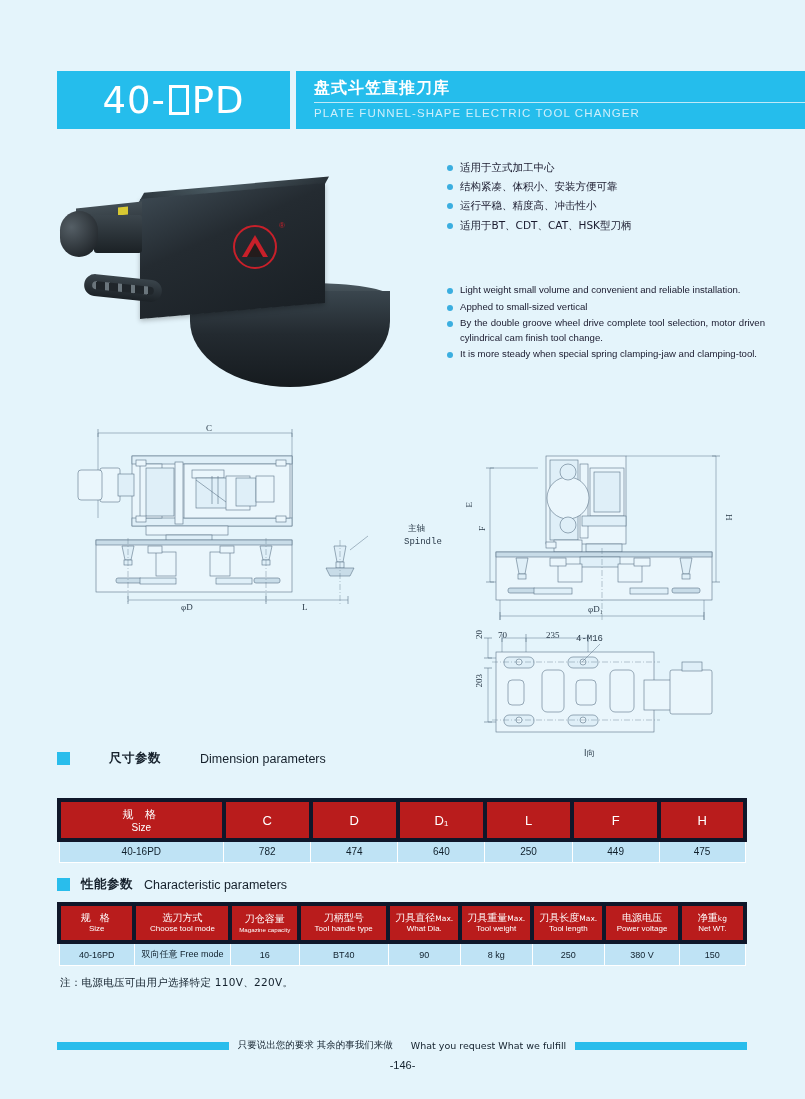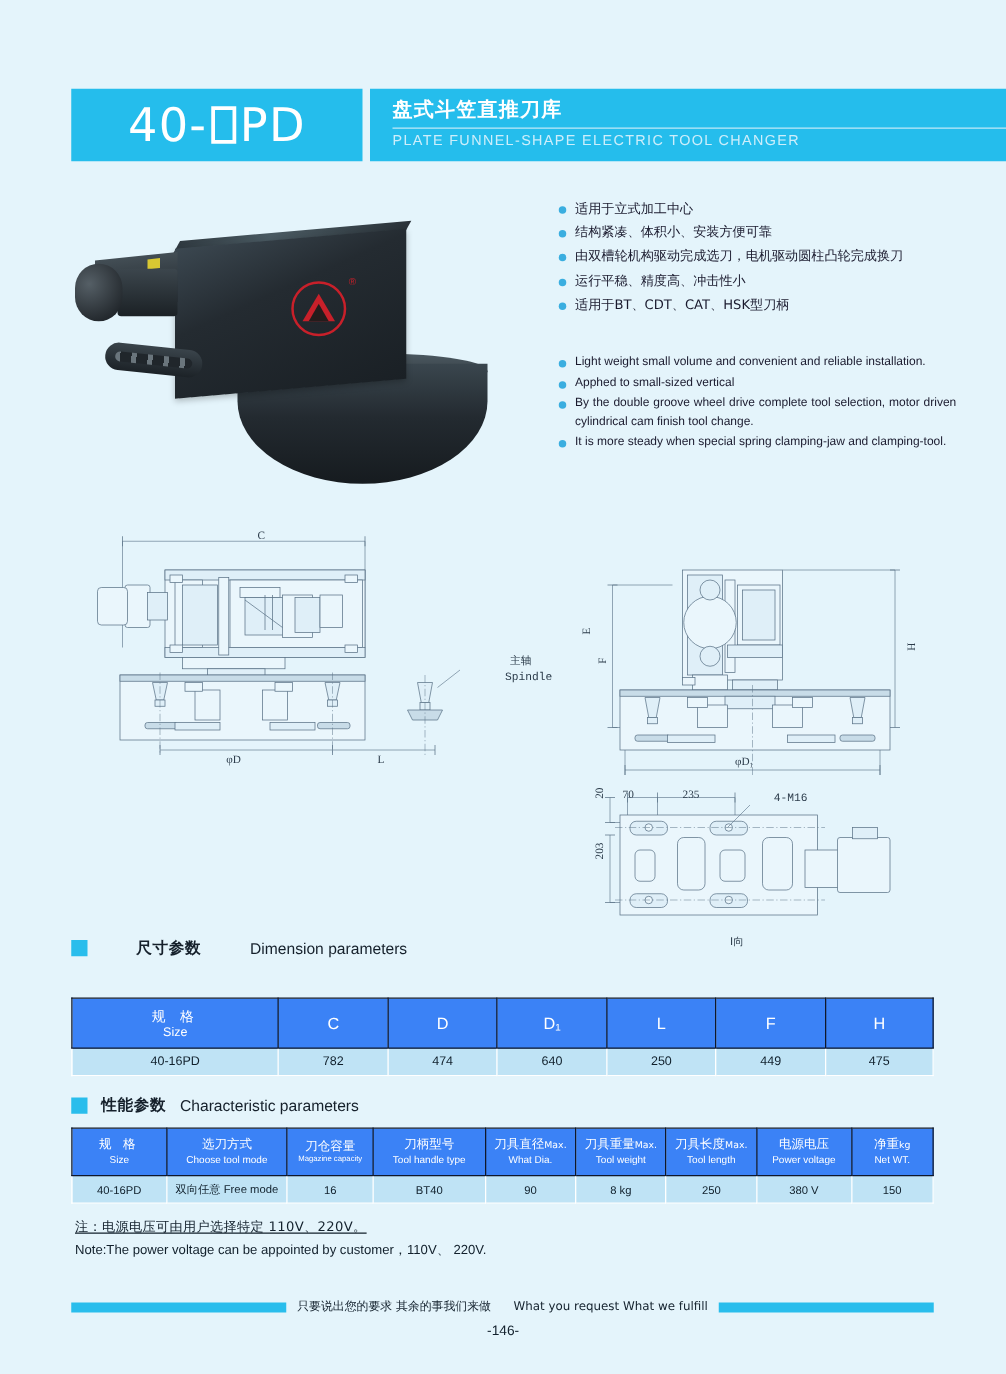--- a/index.html
+++ b/index.html
@@ -135,21 +135,21 @@
   
   .sec-head { position: absolute; display: flex; align-items: center; }
   .sec-mark { width: 13px; height: 13px; background: #29bdec; margin-right: 11px; }
   .sec-cn { font-size: 12.5px; color: #15202b; font-weight: bold; margin-right: 11px;
             font-family: "DejaVu Sans", sans-serif; letter-spacing: .5px; }
   .sec-en { font-size: 12.5px; color: #15202b; }
 
   
   table.ptab { position: absolute; border-collapse: collapse; }
   table.ptab th {
-    background: #3b82f6; color: #ffffff; border: 1px solid #0f172a;
+    background: #b91c1c; color: #ffffff; border: 4px solid #0f172a;
     font-weight: normal; text-align: center; padding: 3px 2px;
   }
   table.ptab td {
     background: #bfe3f5; color: #10202c; border: 1px solid #ffffff;
     text-align: center; padding: 4px 2px;
   }
   
   #dim-table { left: 57px; top: 798px; width: 690px; }
   #dim-table th { height: 40px; }
   #dim-table .th-cn { font-size: 11px; letter-spacing: 4px; font-family: "DejaVu Sans", sans-serif; display: block; }
@@ -163,21 +163,21 @@
   #char-table .th-cn.sp { letter-spacing: 3px; }
   #char-table .th-en { font-size: 8px; display: block; line-height: 1.25; }
   #char-table .th-sm { font-size: 6.2px; display: block; line-height: 1.2; }
   #char-table .unit { font-size: 7.5px; }
   #char-table td { font-size: 9px; height: 21px; }
   #char-table td .cn { font-family: "DejaVu Sans", sans-serif; font-size: 9px; }
 
   
   .notes { position: absolute; left: 60px; top: 974px; }
   .note-cn { font-size: 10.5px; color: #12202c; font-family: "DejaVu Sans", sans-serif;
-             line-height: 1.7; letter-spacing: .3px; text-decoration: underline; }
+             line-height: 1.7; letter-spacing: .3px; }
   .note-en { font-size: 10.5px; color: #12202c; line-height: 1.7; }
 
   
   .footer { position: absolute; left: 57px; top: 1040px; width: 690px; height: 11px; display: flex; align-items: center; }
   .f-bar { flex: 1; height: 8px; background: #29bdec; }
   .f-txt { padding: 0 9px; font-size: 9.5px; color: #12202c; white-space: nowrap;
            font-family: "DejaVu Sans", sans-serif; }
   .pagenum { position: absolute; left: 0; top: 1059px; width: 805px; text-align: center;
              font-size: 11px; color: #12202c; }
 </style>
@@ -215,24 +215,20 @@
   </div>
 
   <div class="feat-cn">
     <div class="bullet-row">
       <span class="dot"></span>
       <span class="btxt">适用于立式加工中心</span>
     </div>
     <div class="bullet-row">
       <span class="dot"></span>
       <span class="btxt">结构紧凑、体积小、安装方便可靠</span>
-    </div>
-    <div class="bullet-row">
-      <span class="dot"></span>
-      <span class="btxt">由双槽轮机构驱动完成选刀，电机驱动圆柱凸轮完成换刀</span>
     </div>
     <div class="bullet-row">
       <span class="dot"></span>
       <span class="btxt">运行平稳、精度高、冲击性小</span>
     </div>
     <div class="bullet-row">
       <span class="dot"></span>
       <span class="btxt">适用于BT、CDT、CAT、HSK型刀柄</span>
     </div>
   </div>
@@ -413,21 +409,21 @@
       <path class="ln-d" d="M118 40 L136 22"></path>
 
       <rect class="fill-l" x="180" y="58" width="28" height="30"></rect>
       <rect class="fill-l" x="206" y="48" width="42" height="44" rx="2"></rect>
       <rect class="fill-m" x="218" y="40" width="20" height="9"></rect>
     </svg>
     <div class="dwg-label" style="left:438px; top:212px;">70</div>
     <div class="dwg-label" style="left:486px; top:212px;">235</div>
     <div class="dwg-label" style="left:414px; top:212px; writing-mode:vertical-rl; transform:rotate(180deg);">20</div>
     <div class="dwg-label" style="left:414px; top:256px; writing-mode:vertical-rl; transform:rotate(180deg);">203</div>
-    <div class="dwg-label" style="left:559px; top:216px; font-family:'Liberation Mono', monospace;">4-M16</div>
+    <div class="dwg-label" style="left:516px; top:216px; font-family:'Liberation Mono', monospace;">4-M16</div>
     <div class="dwg-label dwg-label-cn" style="left:524px; top:330px;">I向</div>
   </div>
 
   <div class="sec-head" style="left:57px; top:750px;gap:28px;">
     <span class="sec-mark"></span>
     <span class="sec-cn">尺寸参数</span>
     <span class="sec-en">Dimension parameters</span>
   </div>
 
   <table class="ptab" id="dim-table">
@@ -530,21 +526,20 @@
         <td>8 kg</td>
         <td>250</td>
         <td>380 V</td>
         <td>150</td>
       </tr>
     </tbody>
   </table>
 
   <div class="notes">
     <div class="note-cn">注：电源电压可由用户选择特定  110V、220V。</div>
-    <div class="note-en">Note:The power voltage can be appointed by customer，110V、 220V.</div>
   </div>
 
   <div class="footer">
     <span class="f-bar"></span>
     <span class="f-txt">只要说出您的要求  其余的事我们来做</span>
     <span class="f-txt">What you request What we fulfill</span>
     <span class="f-bar"></span>
   </div>
   <div class="pagenum">-146-</div>
 

